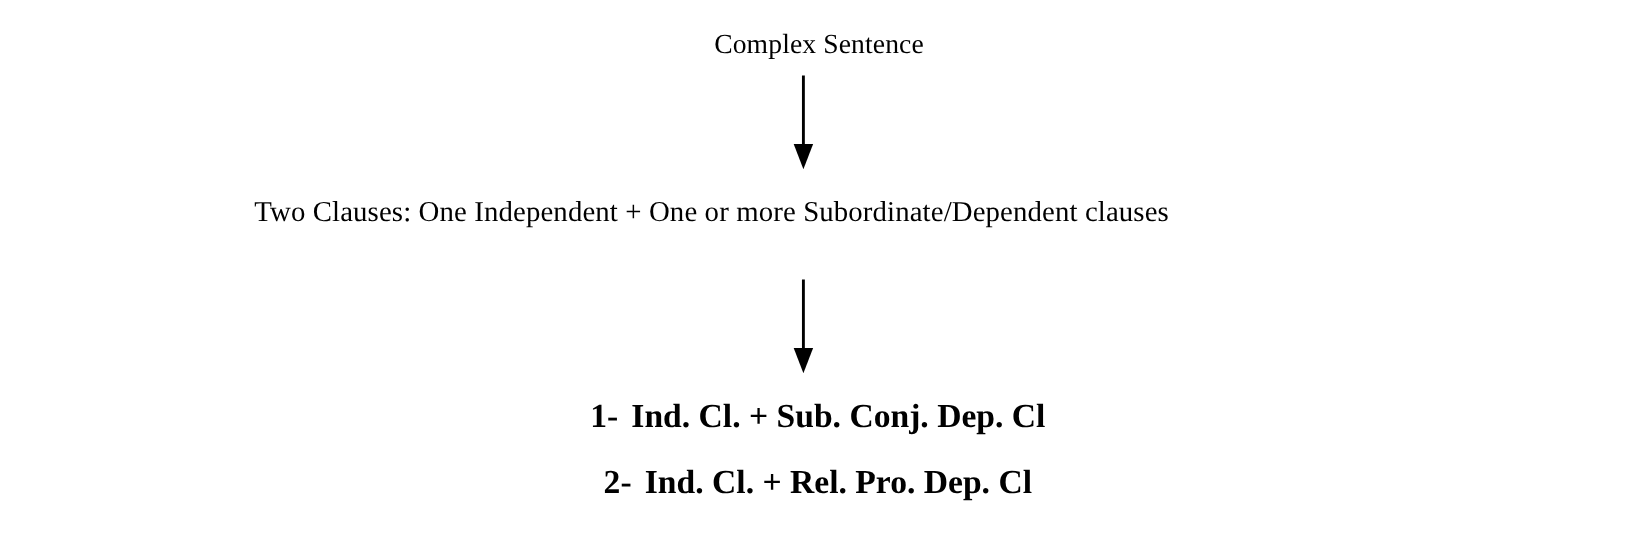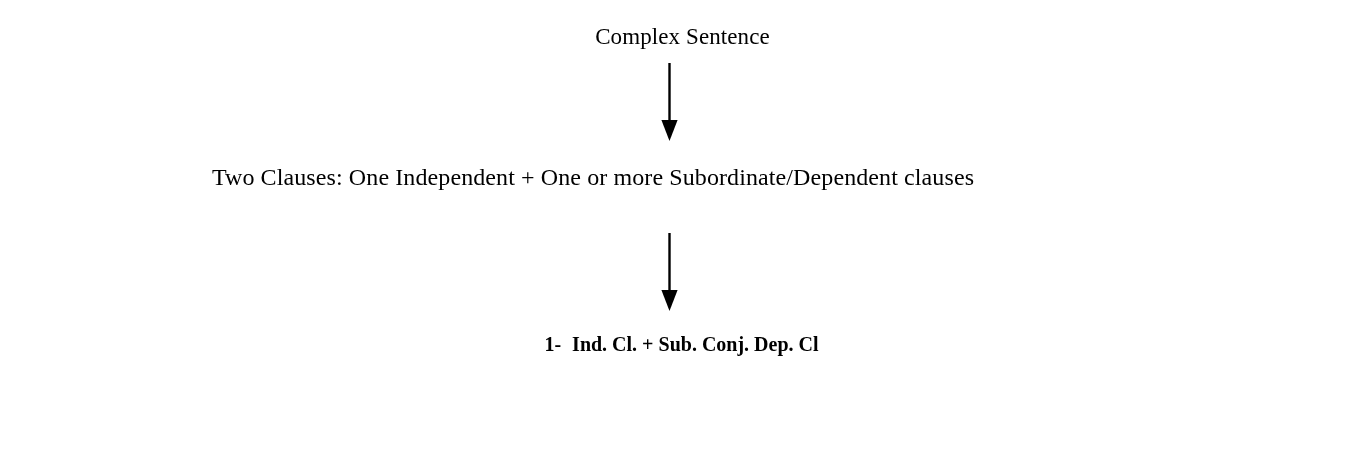--- a/index.html
+++ b/index.html
@@ -60,21 +60,21 @@
   .node-list {
     position: absolute;
     top: 334px;
     left: 0;
     width: 1357px;
     text-align: center;
     padding-left: 6px;
     box-sizing: border-box;
   }
   .list-row {
-    font-size: 20px;
+    font-size: 28px;
     font-weight: bold;
     white-space: nowrap;
     line-height: 1.0;
     margin-bottom: 27px;
   }
   .list-row:last-child {
     margin-bottom: 0;
   }
   .list-marker {
     display: inline-block;
@@ -118,15 +118,18 @@
     <svg width="30" height="80" viewBox="0 0 30 80" xmlns="http://www.w3.org/2000/svg">
       <line x1="14.5" y1="1" x2="14.5" y2="61" stroke="#000000" stroke-width="2.4"></line>
       <polygon points="14.5,79 6.4,58 22.6,58" fill="#000000"></polygon>
     </svg>
   </div>
 
   <div class="node-list">
     <div class="list-row">
       <span class="list-marker">1-</span><span class="list-gap"></span><span class="list-body">Ind. Cl. + Sub. Conj. Dep. Cl</span>
     </div>
+    <div class="list-row">
+      <span class="list-marker">2-</span><span class="list-gap"></span><span class="list-body">Ind. Cl. + Rel. Pro. Dep. Cl</span>
+    </div>
   </div>
 
 </div>
 
 </body></html>

